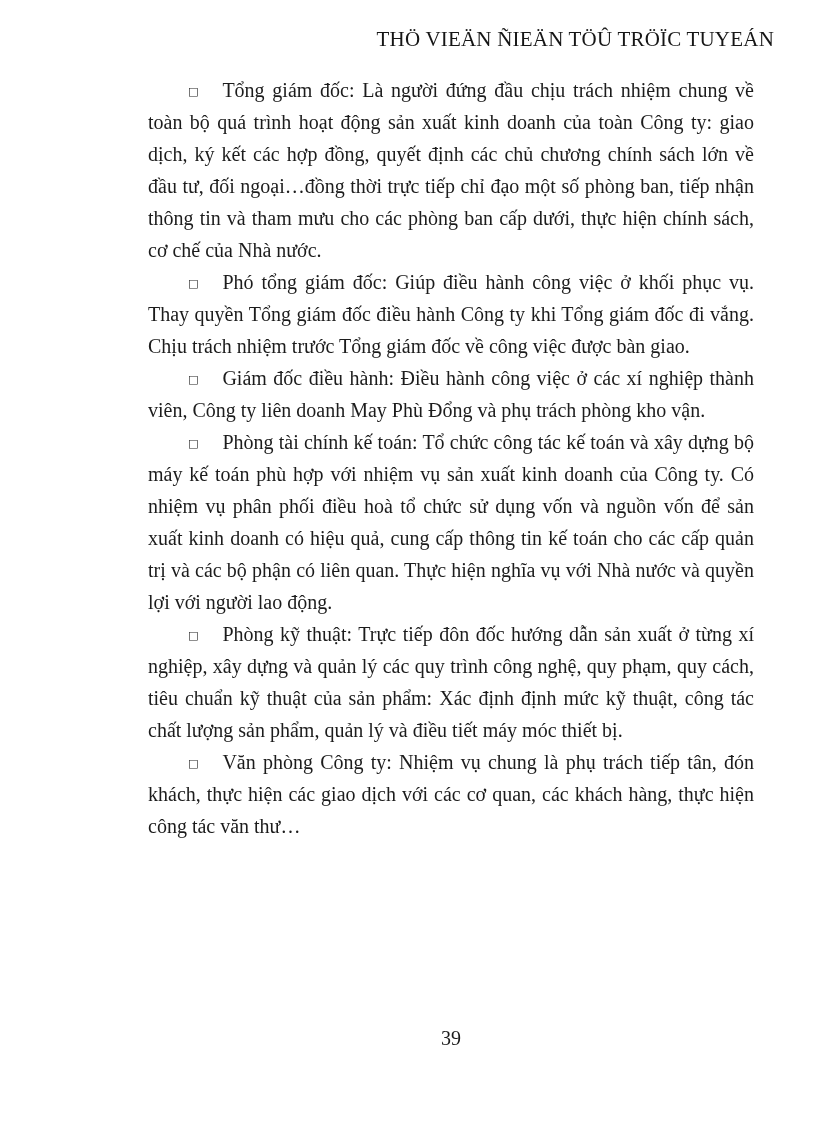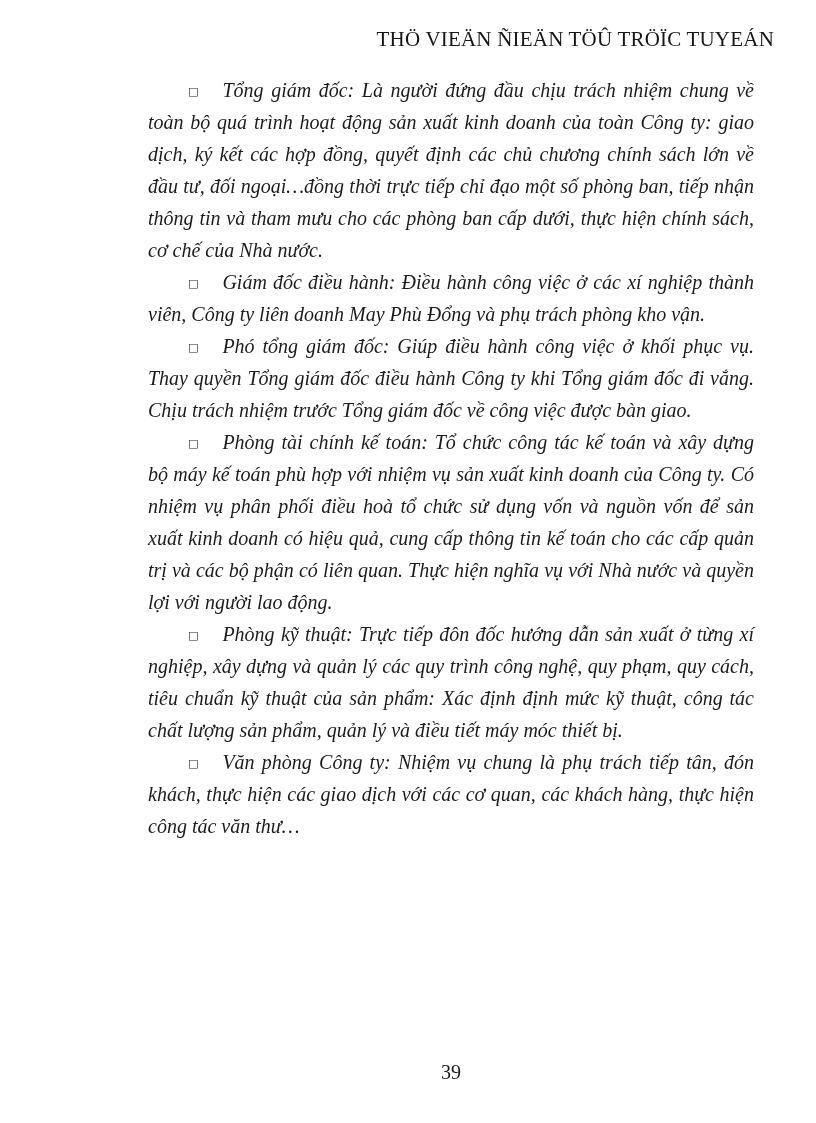--- a/index.html
+++ b/index.html
@@ -29,57 +29,55 @@
       left: 108px;
       top: 74px;
       width: 606px;
     }
     .para {
       font-size: 20px;
       line-height: 32px;
       text-align: justify;
       text-indent: 40px;
       color: #1c1c1c;
-      font-style: italic;
     }
     .bullet {
       display: inline-block;
       text-indent: 0;
       font-size: 11px;
       line-height: 11px;
       vertical-align: 2px;
       margin-right: 24px;
       color: #222;
       font-family: "DejaVu Sans", sans-serif;
     }
     .page-number {
       position: absolute;
       top: 1027px;
       left: 108px;
       width: 606px;
       text-align: center;
       font-size: 20px;
       color: #1c1c1c;
-      margin-top: 34px;
     }
   </style>
 </head>
 <body>
 
 <div class="page">
 
   <div class="header-watermark">THÖ VIEÄN ÑIEÄN TÖÛ TRÖÏC TUYEÁN</div>
 
   <div class="body-block">
 
     <p class="para"><span class="bullet">□</span><span>Tổng giám đốc: Là người đứng đầu chịu trách nhiệm chung về toàn bộ quá trình hoạt động sản xuất kinh doanh của toàn Công ty: giao dịch, ký kết các hợp đồng, quyết định các chủ chương chính sách lớn về đầu tư, đối ngoại…đồng thời trực tiếp chỉ đạo một số phòng ban, tiếp nhận thông tin và tham mưu cho các phòng ban cấp dưới, thực hiện chính sách, cơ chế của Nhà nước.</span></p>
 
+    <p class="para"><span class="bullet">□</span><span>Phó tổng giám đốc: Giúp điều hành công việc ở khối phục vụ. Thay quyền Tổng giám đốc điều hành Công ty khi Tổng giám đốc đi vắng. Chịu trách nhiệm trước Tổng giám đốc về công việc được bàn giao.</span></p>
+
     <p class="para"><span class="bullet">□</span><span>Giám đốc điều hành: Điều hành công việc ở các xí nghiệp thành viên, Công ty liên doanh May Phù Đổng và phụ trách phòng kho vận.</span></p>
-
-    <p class="para"><span class="bullet">□</span><span>Phó tổng giám đốc: Giúp điều hành công việc ở khối phục vụ. Thay quyền Tổng giám đốc điều hành Công ty khi Tổng giám đốc đi vắng. Chịu trách nhiệm trước Tổng giám đốc về công việc được bàn giao.</span></p>
 
 
     <p class="para"><span class="bullet">□</span><span>Phòng tài chính kế toán: Tổ chức công tác kế toán và xây dựng bộ máy kế toán phù hợp với nhiệm vụ sản xuất kinh doanh của Công ty. Có nhiệm vụ phân phối điều hoà tổ chức sử dụng vốn và nguồn vốn để sản xuất kinh doanh có hiệu quả, cung cấp thông tin kế toán cho các cấp quản trị và các bộ phận có liên quan. Thực hiện nghĩa vụ với Nhà nước và quyền lợi với người lao động.</span></p>
 
 
 
     <p class="para"><span class="bullet">□</span><span>Phòng kỹ thuật: Trực tiếp đôn đốc hướng dẫn sản xuất ở từng xí nghiệp, xây dựng và quản lý các quy trình công nghệ, quy phạm, quy cách, tiêu chuẩn kỹ thuật của sản phẩm: Xác định định mức kỹ thuật, công tác chất lượng sản phẩm, quản lý và điều tiết máy móc thiết bị.</span></p>
 
     <p class="para"><span class="bullet">□</span><span>Văn phòng Công ty: Nhiệm vụ chung là phụ trách tiếp tân, đón khách, thực hiện các giao dịch với các cơ quan, các khách hàng, thực hiện công tác văn thư…</span></p>
 

